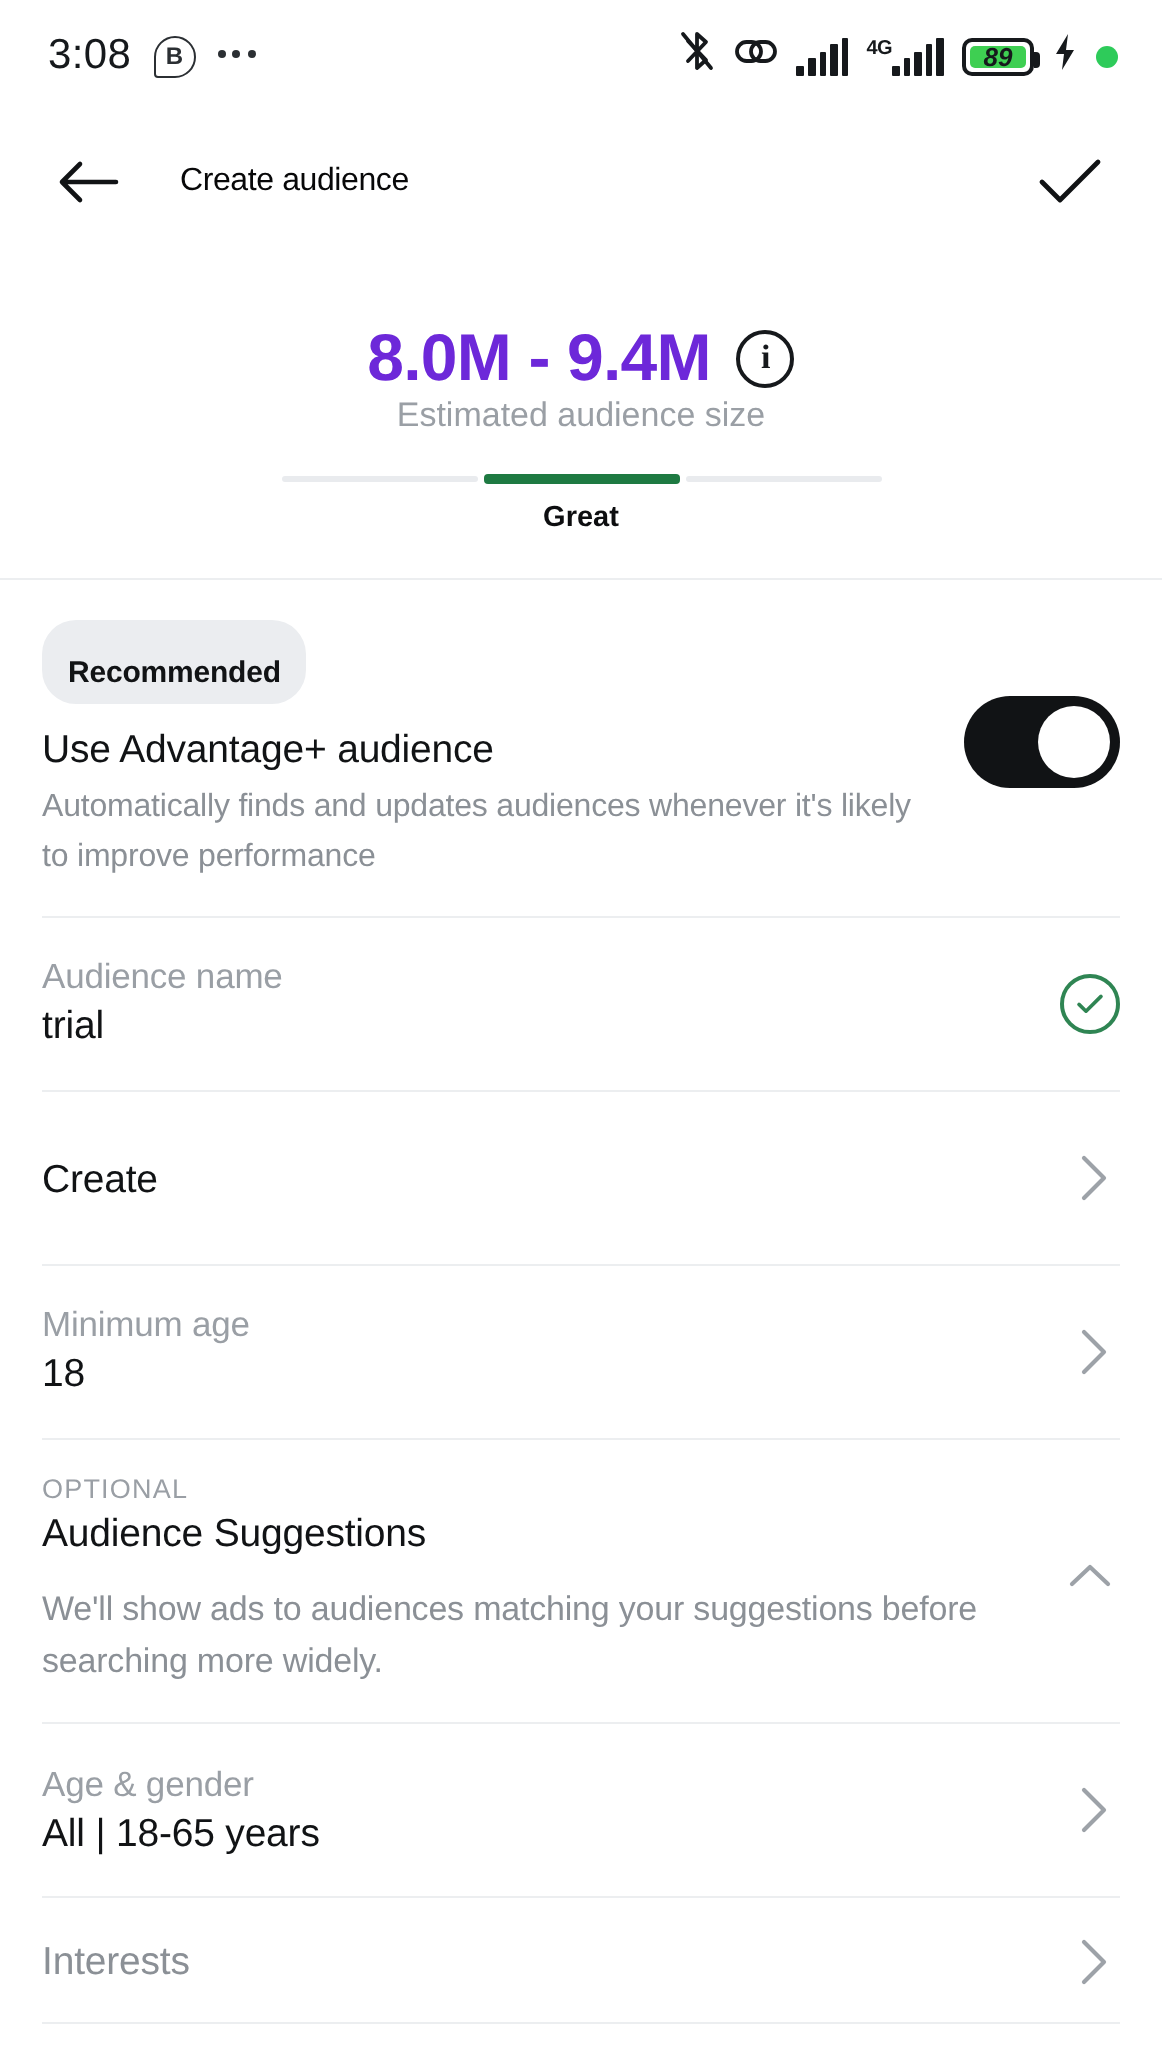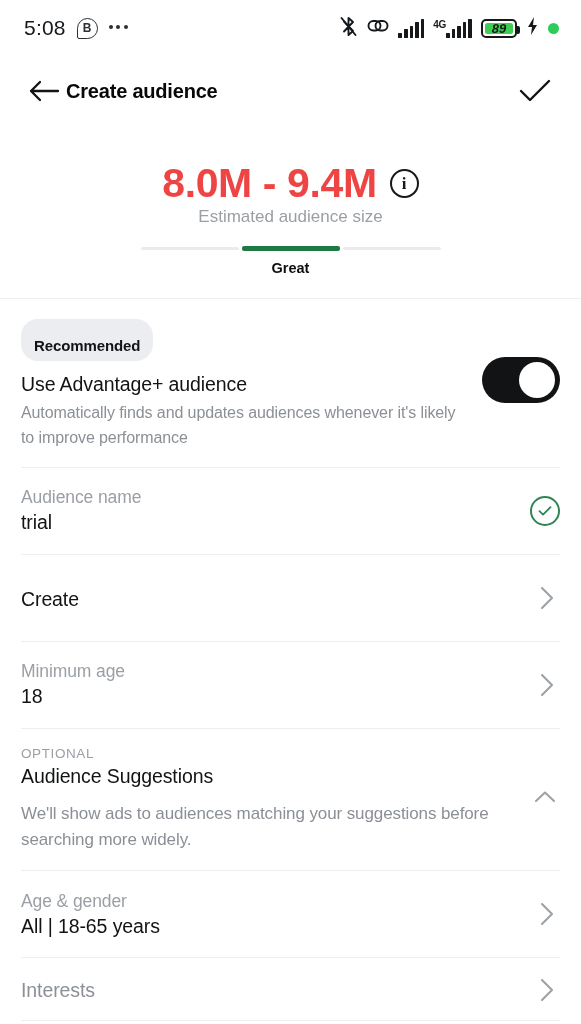--- a/index.html
+++ b/index.html
@@ -92,43 +92,44 @@
     display: flex;
     align-items: center;
     padding: 0 24px 0 22px;
     background: #ffffff;
   }
   .back-btn {
     width: 44px; height: 44px; display: flex; align-items: center; justify-content: center;
     cursor: pointer; flex: 0 0 auto;
   }
   .app-title {
-    font-size: 20px;
-    font-weight: bold;
+    font-size: 16px;
+    font-weight: normal;
     color: #080809;
+    margin-left: 24px;
     letter-spacing: -0.2px;
   }
   .check-btn {
     margin-left: auto;
     width: 44px; height: 44px; display: flex; align-items: center; justify-content: center;
     cursor: pointer;
   }
 
   
   .estimate {
     padding: 34px 0 22px;
     text-align: center;
     border-bottom: 1px solid #eceef0;
     background: #ffffff;
   }
   .estimate-row {
     display: flex; align-items: center; justify-content: center; gap: 13px;
   }
   .estimate-value {
-    font-size: 41px; font-weight: bold; color: #ef4444; letter-spacing: -0.4px;
+    font-size: 33px; font-weight: bold; color: #6d28d9; letter-spacing: -0.4px;
   }
   .info-icon {
     width: 29px; height: 29px; border: 2.2px solid #16191c; border-radius: 50%;
     display: flex; align-items: center; justify-content: center;
     font-size: 17px; font-weight: bold; color: #16191c;
     font-family: "Liberation Serif", serif; line-height: 1; cursor: pointer;
     padding-bottom: 1px;
   }
   .estimate-sub {
     font-size: 17px;
@@ -273,21 +274,21 @@
     margin-top: 36px;
   }
 </style>
 </head>
 <body>
 
 <div class="phone">
 
   <div class="status-bar">
     <div class="status-left">
-      <span class="status-time">5:08</span>
+      <span class="status-time">3:08</span>
       <span class="icon-b-circle">B</span>
       <span class="icon-dots">
           <i></i>
           <i></i>
           <i></i>
         </span>
     </div>
     <div class="status-right">
       <span>
         <svg width="19" height="21" viewBox="0 0 19 21">

